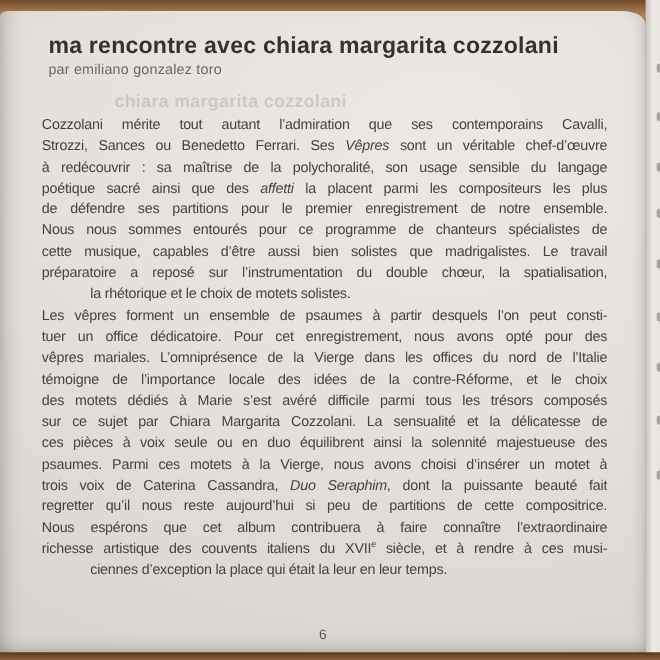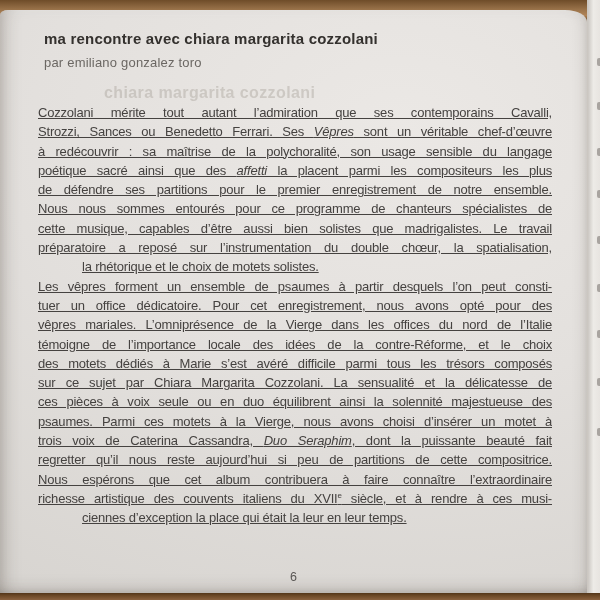--- a/index.html
+++ b/index.html
@@ -56,36 +56,36 @@
   .facing-edge i:nth-child(3){top:148px;}
   .facing-edge i:nth-child(4){top:190px;}
   .facing-edge i:nth-child(5){top:236px;}
   .facing-edge i:nth-child(6){top:284px;}
   .facing-edge i:nth-child(7){top:330px;}
   .facing-edge i:nth-child(8){top:378px;}
   .facing-edge i:nth-child(9){top:428px;}
 
   h1{
     position:absolute;left:44px;top:20px;margin:0;
-    font-size:15px;font-weight:700;letter-spacing:.2px;color:var(--title);text-align:right;
+    font-size:21px;font-weight:700;letter-spacing:.2px;color:var(--title);text-align:right;
   }
   .byline{
     position:absolute;left:44px;top:45px;
     font-size:13px;font-weight:400;letter-spacing:.2px;color:var(--subtitle);
   }
   
   .ghost{
     position:absolute;left:104px;top:74px;
     font-size:16px;font-weight:700;letter-spacing:.4px;
     color:rgba(125,115,105,.25);filter:blur(.4px);
   }
 
   .body{
     position:absolute;left:38px;right:35px;top:93px;
-    font-size:13px;line-height:19.3px;letter-spacing:-.2px;color:var(--body);text-decoration:underline;
+    font-size:13px;line-height:19.3px;letter-spacing:-.2px;color:var(--body);
   }
   .line{
     height:19.3px;overflow:hidden;
     text-align:justify;text-align-last:justify;text-justify:inter-word;
   }
   .line.last{text-align-last:left;margin-left:44px;}
   .body em{font-style:italic;}
   .body sup{font-size:.62em;vertical-align:super;line-height:0;}
 
   .pagenum{

